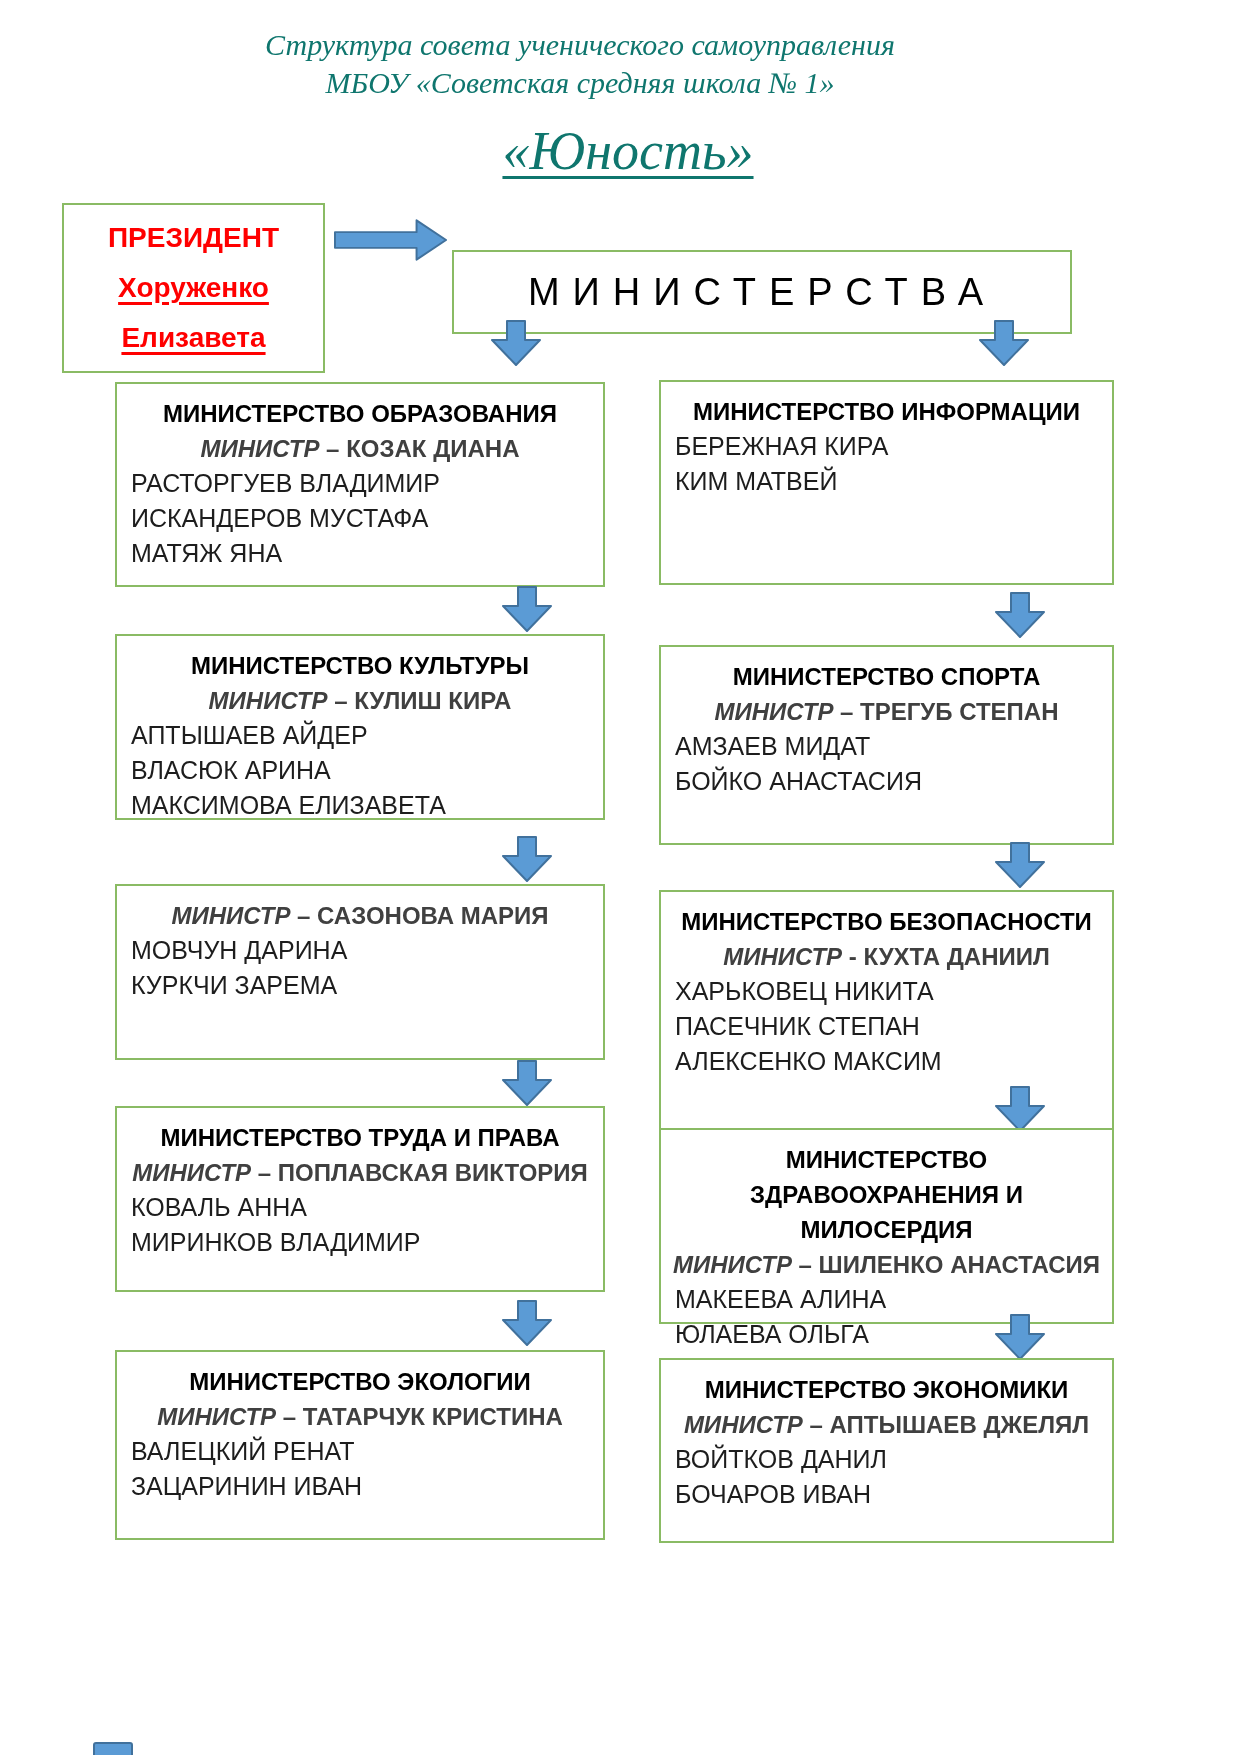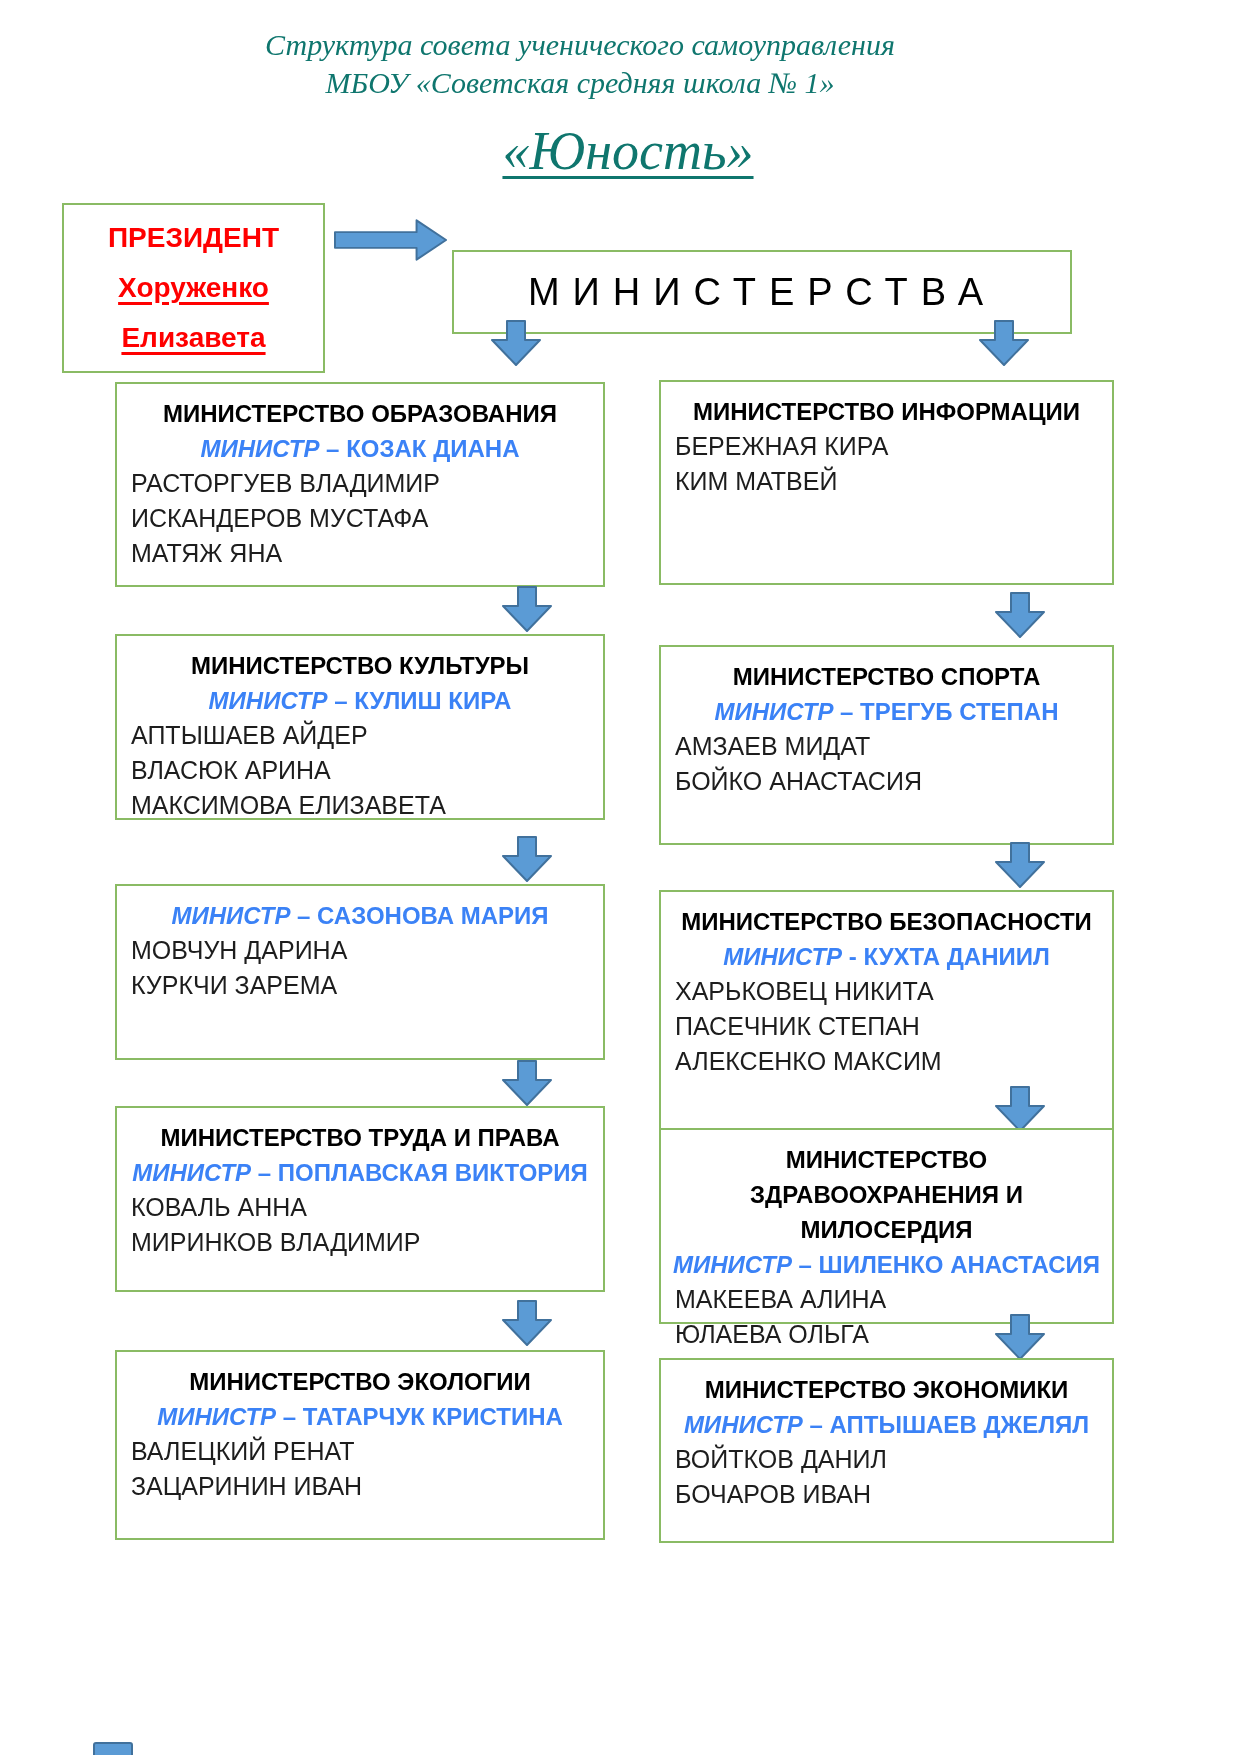--- a/index.html
+++ b/index.html
@@ -70,21 +70,21 @@
     padding-top:12px;
   }
   .col-l{left:115px;width:490px;}
   .col-r{left:647px;width:455px;margin-left:12px;}
   .mtitle{
     text-align:center;font-weight:bold;font-size:24px;line-height:35px;
     color:#000;
   }
   .mline{
     text-align:center;font-weight:bold;font-size:24px;line-height:35px;
-    color:#3b82f6;
+    color:#404040;
   }
   .mline .min-label{font-style:italic;}
   .member{
     font-size:25px;line-height:35px;
     padding-left:14px;
     color:var(--text);
   }
   
   .arrow{position:absolute;}
   .arrow-path{

